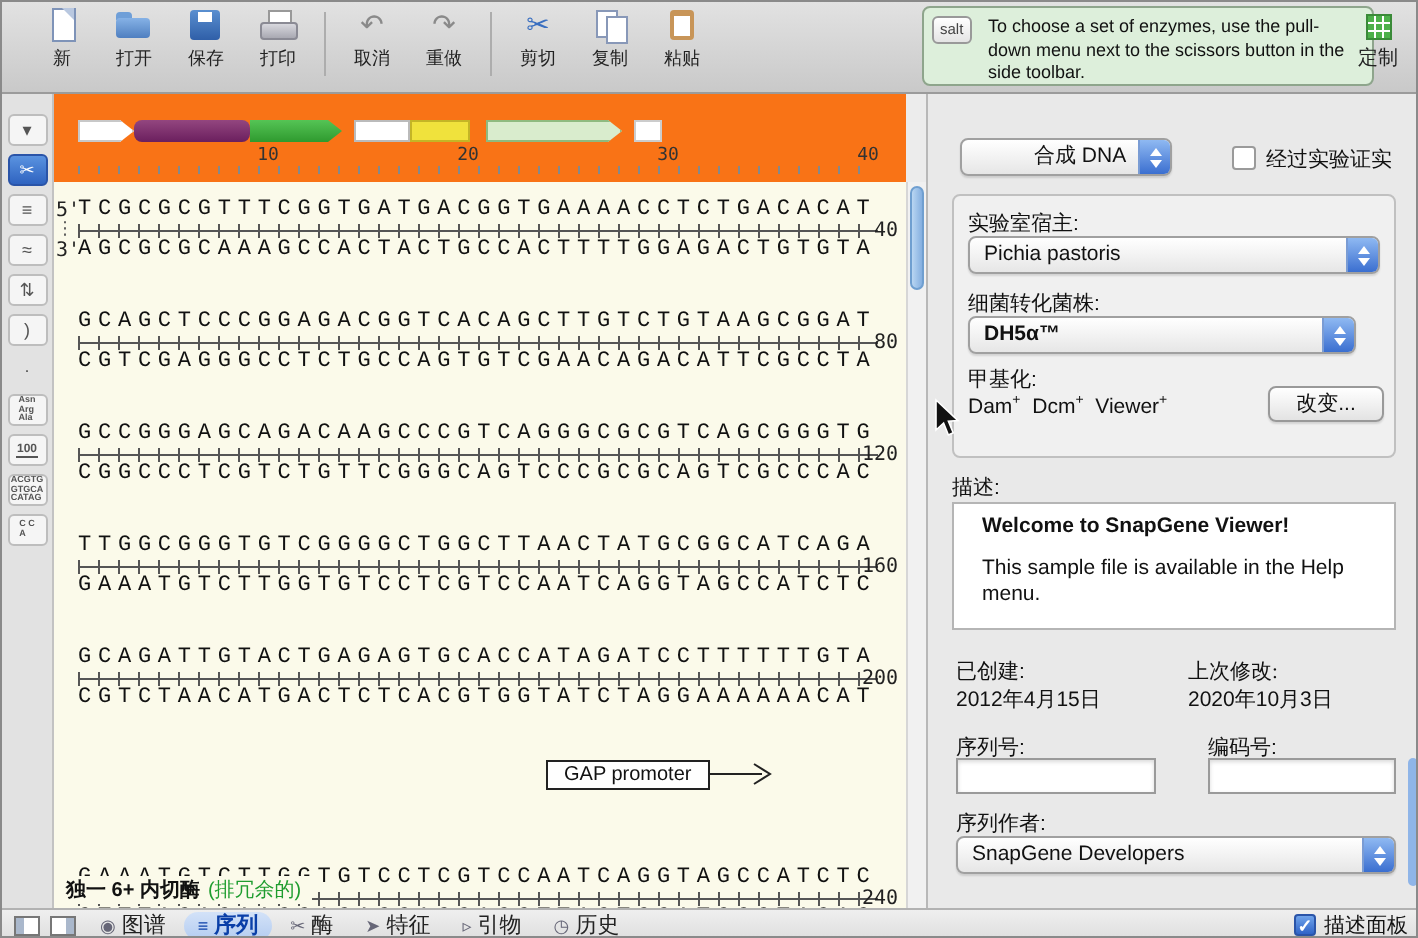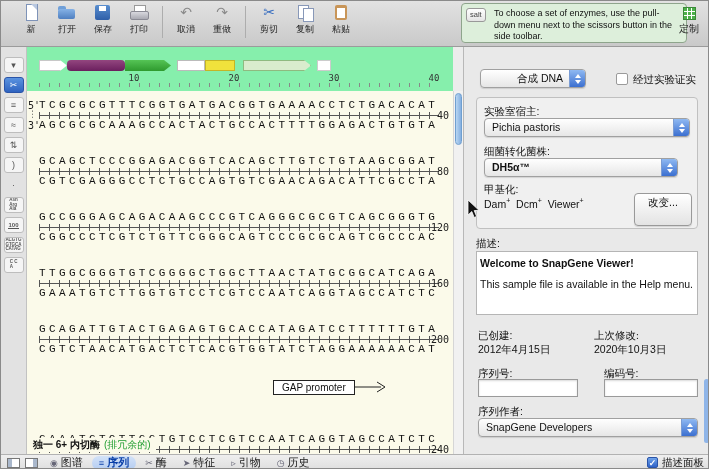--- a/index.html
+++ b/index.html
@@ -71,21 +71,21 @@
     font-size:9px; color:#555; cursor:default; overflow:hidden;
   }
   .sb-item.active { background:linear-gradient(#5a93e0,#2f63c0); border-color:#2a54a8; color:#fff; }
   .sb-item.tiny { font-size:4.5px; line-height:1.1; white-space:pre-line; font-weight:bold; letter-spacing:0; color:#555; }
   .sb-item.bare { background:transparent; border-color:transparent; }
   .sb-item.underline span { border-bottom:1px solid #555; font-size:6px; font-weight:bold; }
 
   
   #seq-header {
     position:absolute; left:26px; top:46px; width:426px; height:44px;
-    background:#86efac; position:absolute;
+    background:#f97316; position:absolute;
   }
   #features { display:flex; align-items:center; margin:13px 0 0 12px; height:11px; }
   #features > div { height:11px; }
   .f-white-arrow { width:28px; background:#fff; clip-path:polygon(0 0,calc(100% - 7px) 0,100% 50%,calc(100% - 7px) 100%,0 100%); box-shadow:inset 0 0 0 1px #c8c8c8; }
   .f-purple { width:58px; background:linear-gradient(#93467f,#6b1f5e); border-radius:4px; }
   .f-green-arrow { width:46px; background:linear-gradient(#55c455,#2f9a2f); clip-path:polygon(0 0,calc(100% - 7px) 0,100% 50%,calc(100% - 7px) 100%,0 100%); }
   .f-gap6 { width:6px; } .f-gap8 { width:8px; }
   .f-white-box { width:28px; background:#fff; border:1px solid #bbb; }
   .f-yellow-box { width:30px; background:#f0e23c; border:1px solid #c4b526; }
   .f-lgreen-arrow { width:68px; background:#d9eccd; clip-path:polygon(0 0,calc(100% - 7px) 0,100% 50%,calc(100% - 7px) 100%,0 100%); box-shadow:inset 0 0 0 1px #8fba80; }
@@ -165,28 +165,28 @@
   .popup .cap .dn { width:0; height:0; border-left:3px solid transparent; border-right:3px solid transparent; border-top:4px solid #fff; }
   .chk { position:absolute; width:12px; height:12px; background:#fff; border:1px solid #9a9a9a; border-radius:2px; }
   .rlabel { position:absolute; font-size:10.5px; color:#111; white-space:nowrap; }
   #groupbox {
     position:absolute; left:12px; top:50px; width:222px; height:132px;
     border:1px solid #c0c0c0; border-radius:4px; background:#f0f0f0;
   }
   #meth-line { position:absolute; left:20px; top:150px; font-size:10.5px; color:#111; }
   #meth-line sup { font-size:7px; }
   #change-btn {
-    position:absolute; left:170px; top:146px; width:58px; height:33px;
+    position:absolute; left:170px; top:146px; width:58px; height:18px;
     border:1px solid #999; border-radius:4px; background:linear-gradient(#fff,#e3e3e3);
     font-size:10.5px; text-align:center; line-height:16px; color:#111;
     box-shadow:0 1px 1px rgba(0,0,0,.12); cursor:default;
   }
   #desc-box {
     position:absolute; left:12px; top:204px; width:222px; height:64px;
-    background:#fff; border:1px solid #b5b5b5; padding:5px 3px; overflow:hidden;
+    background:#fff; border:1px solid #b5b5b5; padding:5px 14px; overflow:hidden;
   }
   #desc-box .t { font-size:10.5px; font-weight:bold; color:#111; }
   #desc-box .b { font-size:10.5px; color:#111; margin-top:9px; line-height:1.25; }
   .tinput {
     position:absolute; height:18px; background:#fff; border:1px solid #9a9a9a;
     box-shadow:inset 0 1px 2px rgba(0,0,0,.15);
   }
   #rpanel-scroll { position:absolute; right:1px; top:332px; width:5px; height:64px; border-radius:3px; background:#8fb5e8; }
 
   

